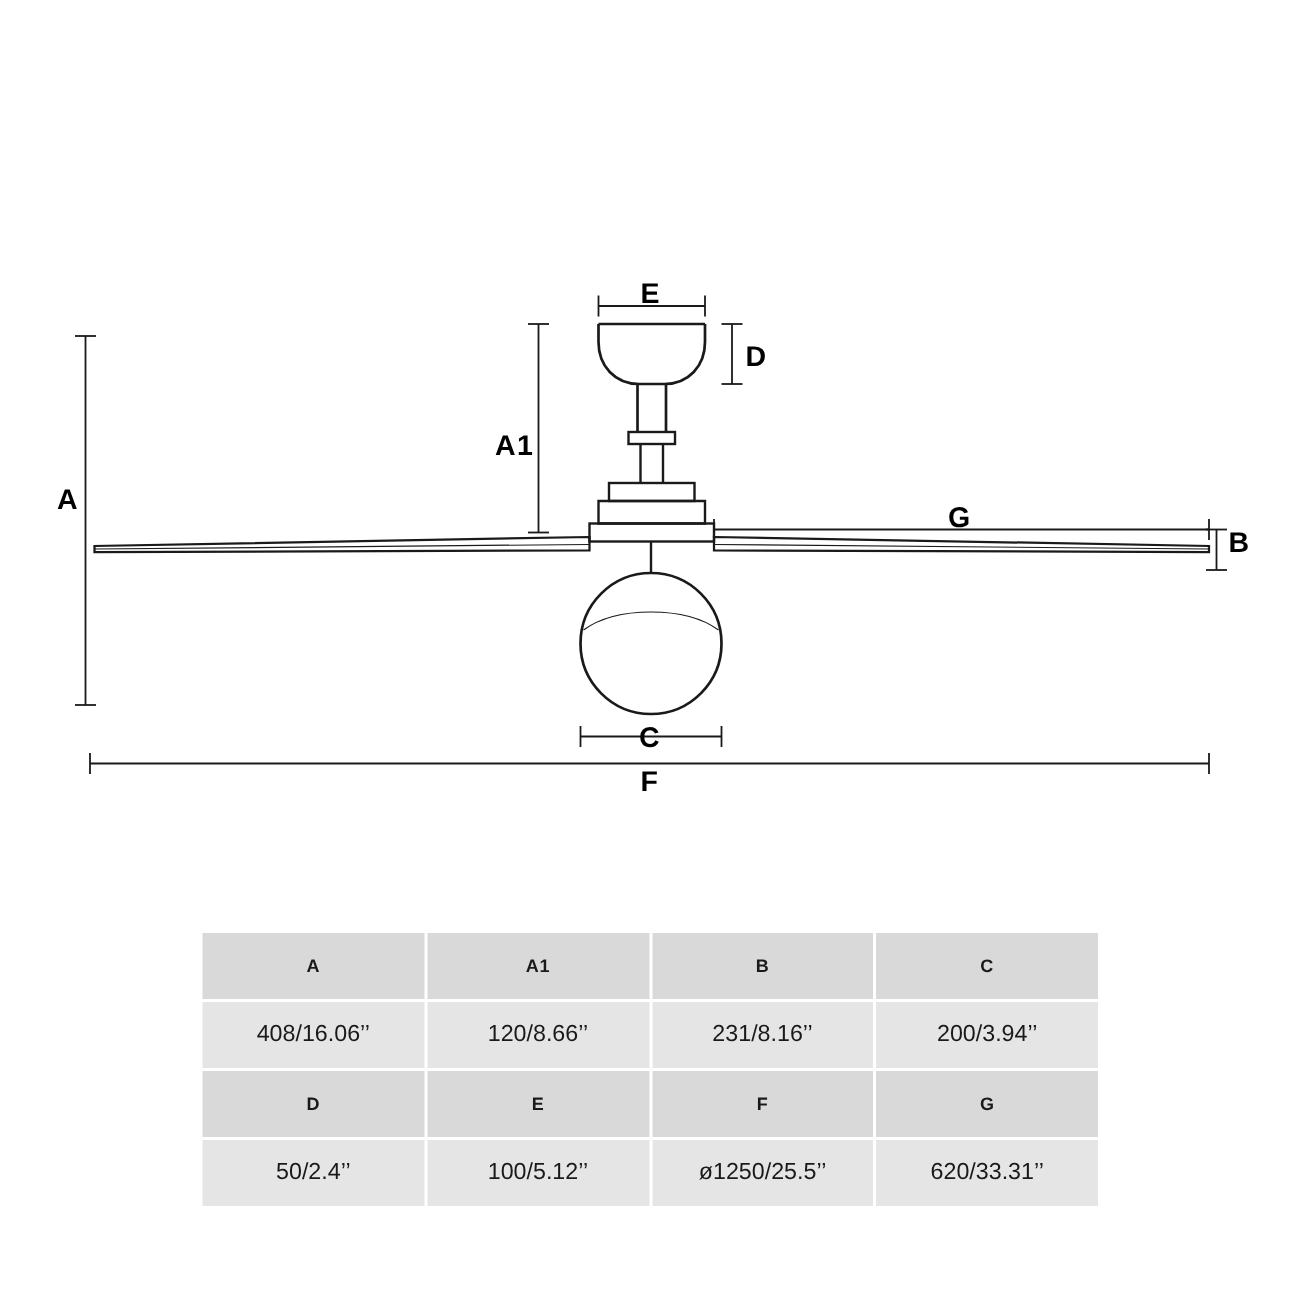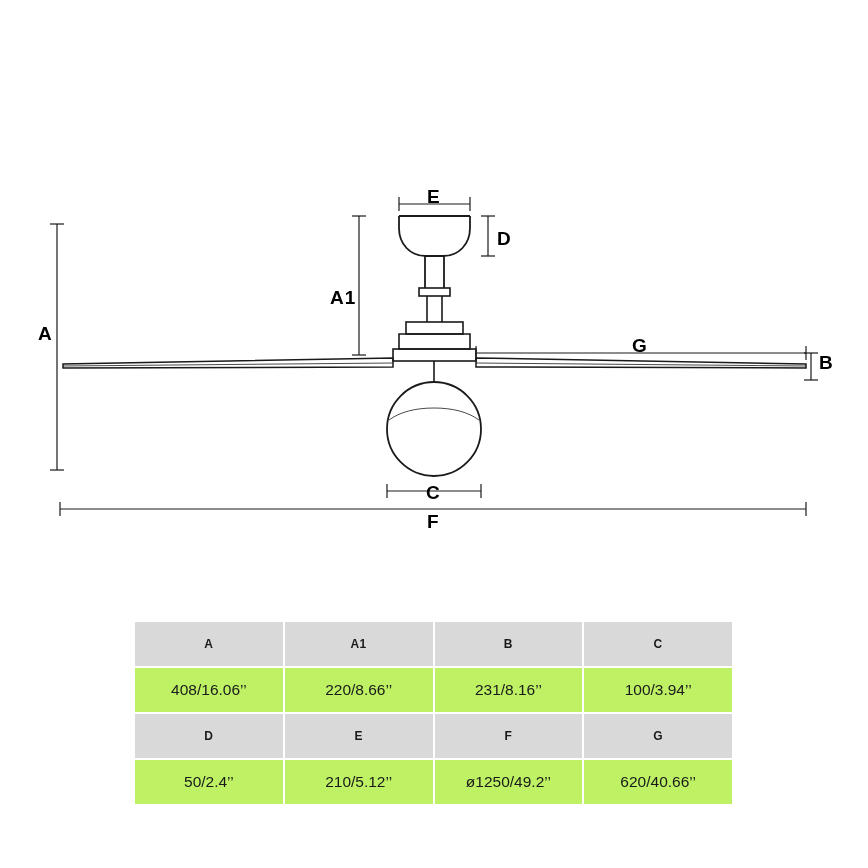--- a/index.html
+++ b/index.html
@@ -62,21 +62,21 @@
     font-size: 15px;
     border: 2px solid #ffffff;
   }
   .spec-table td.hdr {
     background: #d9d9d9;
     font-weight: bold;
     font-size: 12px;
     letter-spacing: 0.4px;
   }
   .spec-table td.val {
-    background: #bef264;
+    background: #e5e5e5;
     font-size: 15.5px;
   }
 </style>
 </head>
 <body>
 
 <div id="stage">
 
   <svg class="drawing" viewBox="0 0 868 600">
     <g fill="none" stroke="#1a1a1a" stroke-width="1.6" stroke-linecap="butt">
@@ -152,32 +152,32 @@
   <table class="spec-table">
     <tbody>
       <tr>
         <td class="hdr">A</td>
         <td class="hdr">A1</td>
         <td class="hdr">B</td>
         <td class="hdr">C</td>
       </tr>
       <tr>
         <td class="val">408/16.06’’</td>
-        <td class="val">220/8.66’’</td>
+        <td class="val">120/8.66’’</td>
         <td class="val">231/8.16’’</td>
-        <td class="val">100/3.94’’</td>
+        <td class="val">200/3.94’’</td>
       </tr>
       <tr>
         <td class="hdr">D</td>
         <td class="hdr">E</td>
         <td class="hdr">F</td>
         <td class="hdr">G</td>
       </tr>
       <tr>
         <td class="val">50/2.4’’</td>
-        <td class="val">210/5.12’’</td>
-        <td class="val">ø1250/49.2’’</td>
-        <td class="val">620/40.66’’</td>
+        <td class="val">100/5.12’’</td>
+        <td class="val">ø1250/25.5’’</td>
+        <td class="val">620/33.31’’</td>
       </tr>
     </tbody>
   </table>
 
 </div>
 
 </body></html>

